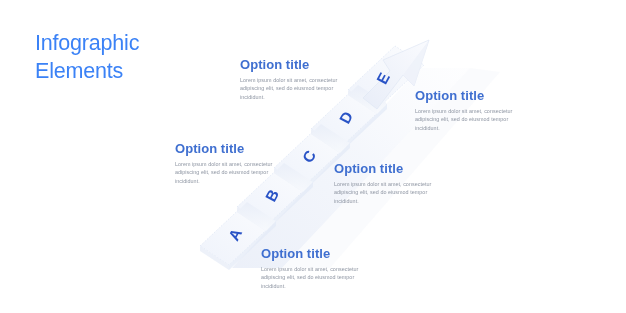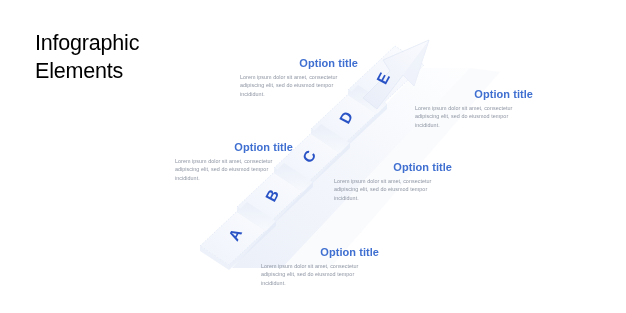--- a/index.html
+++ b/index.html
@@ -19,46 +19,45 @@
   }
 
   
   #page-title {
     position: absolute;
     left: 35px;
     top: 30px;
     font-size: 21.5px;
     line-height: 1.28;
     font-weight: 400;
-    color: #000000;
+    color: #3b82f6;
     letter-spacing: -0.2px;
     white-space: pre-line;
   }
 
   
   #artwork {
     position: absolute;
     left: 0;
     top: 0;
     width: 626px;
     height: 313px;
   }
 
   
   .callout {
     position: absolute;
     width: 118px;
   }
   .callout .c-title {
-    font-size: 11px;
+    font-size: 13px;
     font-weight: 700;
     color: #3f6fd0;
     margin-bottom: 3.5px;
     letter-spacing: 0.05px;
-    text-align: right;
   }
   .callout .c-body {
     font-size: 5.4px;
     line-height: 1.62;
     color: #8f96a3;
     letter-spacing: 0.04px;
   }
 
   .co-1 { left: 240px; top: 57px; }
   .co-2 { left: 415px; top: 88px; }

